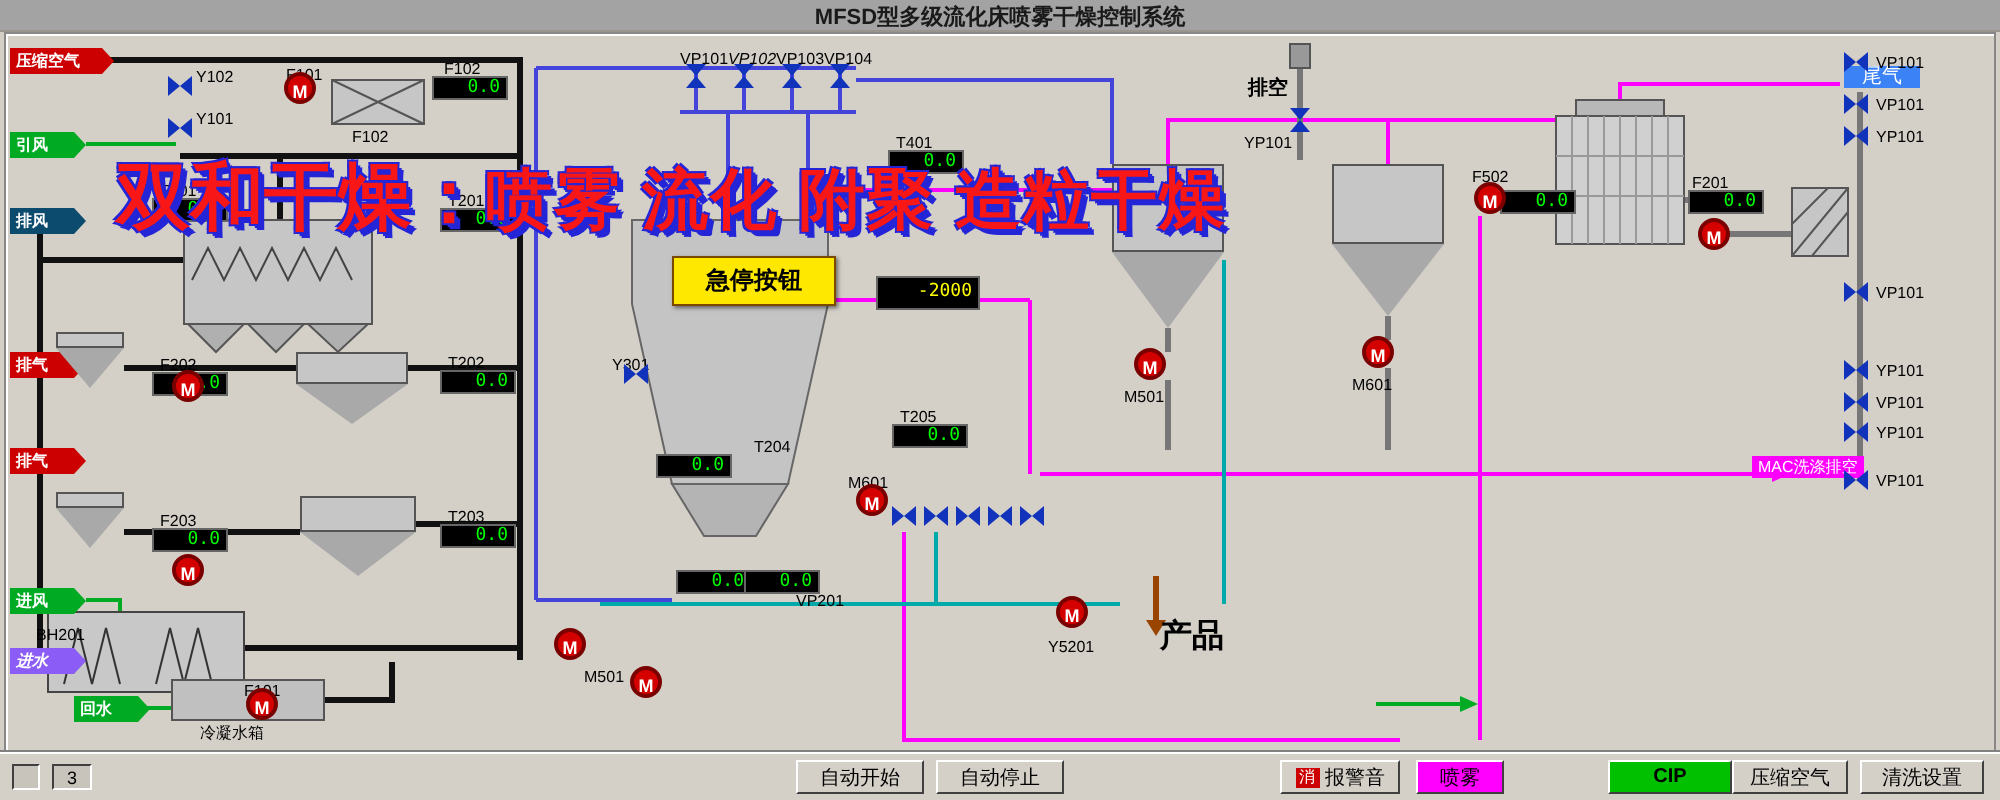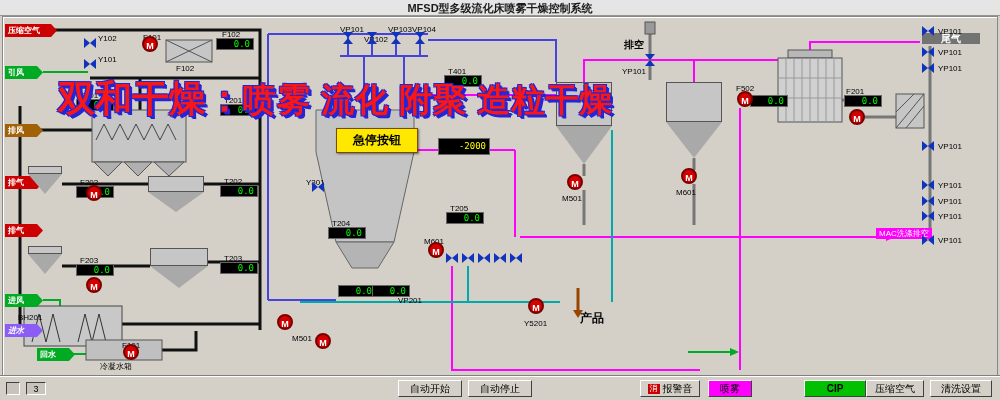--- a/index.html
+++ b/index.html
@@ -1,19 +1,19 @@
 <!DOCTYPE html>
 <html><head>
 <meta charset="utf-8">
 <style>
   html,body{margin:0;padding:0}
   body{width:1000px;height:400px;position:relative;overflow:hidden;
        background:#d4d0c8;font-family:"Liberation Sans",sans-serif;color:#000;}
   
-  #header{position:absolute;top:0;left:0;right:0;height:15px;background:#e5e5e5;
+  #header{position:absolute;top:0;left:0;right:0;height:15px;background:#a3a3a3;
           border-bottom:1px solid #98958d;z-index:50;}
   #page-title{position:absolute;left:0;right:0;top:1px;text-align:center;
           font-size:11px;font-weight:bold;color:#1a1a1a;}
   #manufacturer{position:absolute;right:6px;top:2px;font-size:9px;color:#333;}
   
   #frame{position:absolute;left:2px;right:2px;top:16px;bottom:24px;
          border:1px solid #888;box-shadow:inset 1px 1px 0 #ffffff;background:#d4d0c8;z-index:1;}
   #pipes{position:absolute;left:0;top:0;z-index:2;}
   #overlay{position:absolute;inset:0;z-index:3;}
   
@@ -160,60 +160,60 @@
     <rect x="896" y="94" width="28" height="34" fill="#c6c6c6" stroke="#555"></rect>
     <path d="M896,128 L924,94 M896,112 L914,94 M906,128 L924,106" stroke="#555" stroke-width="1"></path>
   </g>
 
   <rect x="645" y="22" width="10" height="12" fill="#999" stroke="#555"></rect>
 </svg>
 
 <div id="overlay">
     <div class="flow-arrow" style="left: 5px; top: 24px; width: 52px; background: rgb(204, 0, 0);">压缩空气</div>
     <div class="flow-arrow" style="left: 5px; top: 66px; width: 38px; background: rgb(0, 170, 34);">引风</div>
-    <div class="flow-arrow" style="left: 5px; top: 104px; width: 38px; background: #a16207; margin-top: 20px;">排风</div>
+    <div class="flow-arrow" style="left: 5px; top: 104px; width: 38px; background: #0c4a6e;">排风</div>
     <div class="flow-arrow" style="left: 5px; top: 176px; width: 38px; background: rgb(204, 0, 0);">排气</div>
     <div class="flow-arrow" style="left: 5px; top: 224px; width: 38px; background: rgb(204, 0, 0);">排气</div>
     <div class="flow-arrow" style="left: 5px; top: 294px; width: 38px; background: rgb(0, 170, 34);">进风</div>
     <div class="flow-arrow" style="left: 5px; top: 324px; width: 38px; background: #8b5cf6; font-style: italic;">进水</div>
     <div class="flow-arrow" style="left: 5px; top: 348px; width: 38px; background: rgb(0, 170, 34); margin-left: 32px;">回水</div>
     <div class="dlabel" style="left: 98px; top: 34px;">Y102</div>
     <div class="dlabel" style="left: 98px; top: 55px;">Y101</div>
     <div class="dlabel" style="left: 143px; top: 33px;">F101</div>
     <div class="dlabel" style="left: 176px; top: 64px;">F102</div>
     <div class="dlabel" style="left: 222px; top: 30px;">F102</div>
     <div class="dlabel" style="left: 80px; top: 91px;">F201</div>
     <div class="dlabel" style="left: 224px; top: 96px;">T201</div>
     <div class="dlabel" style="left: 80px; top: 178px;">F202</div>
     <div class="dlabel" style="left: 224px; top: 177px;">T202</div>
     <div class="dlabel" style="left: 80px; top: 256px;">F203</div>
     <div class="dlabel" style="left: 224px; top: 254px;">T203</div>
-    <div class="dlabel" style="left: 332px; top: 219px;">T204</div>
+    <div class="dlabel" style="left: 332px; top: 219px; padding-left: 45px;">T204</div>
     <div class="dlabel" style="left: 450px; top: 204px;">T205</div>
     <div class="dlabel" style="left: 448px; top: 67px;">T401</div>
     <div class="dlabel" style="left: 306px; top: 178px;">Y301</div>
     <div class="dlabel" style="left: 340px; top: 25px;">VP101</div>
-    <div class="dlabel" style="left: 364px; top: 35px;">VP102</div>
+    <div class="dlabel" style="left: 364px; top: 25px; font-style: italic;">VP102</div>
     <div class="dlabel" style="left: 388px; top: 25px;">VP103</div>
     <div class="dlabel" style="left: 412px; top: 25px;">VP104</div>
     <div class="dlabel" style="left: 624px; top: 40px; font-size: 10px; font-weight: bold;">排空</div>
     <div class="dlabel" style="left: 622px; top: 67px;">YP101</div>
     <div class="dlabel" style="left: 736px; top: 84px;">F502</div>
     <div class="dlabel" style="left: 846px; top: 87px;">F201</div>
     <div class="dlabel" style="left: 562px; top: 194px;">M501</div>
     <div class="dlabel" style="left: 676px; top: 188px;">M601</div>
     <div class="dlabel" style="left: 424px; top: 237px;">M601</div>
     <div class="dlabel" style="left: 292px; top: 334px;">M501</div>
     <div class="dlabel" style="left: 398px; top: 296px;">VP201</div>
     <div class="dlabel" style="left: 524px; top: 319px;">Y5201</div>
-    <div class="dlabel" style="left: 580px; top: 314px; font-size: 12px; font-weight: bold;">产品</div>
+    <div class="dlabel" style="left: 580px; top: 314px; font-size: 16px; font-weight: bold;">产品</div>
     <div class="dlabel" style="left: 18px; top: 313px;">BH201</div>
     <div class="dlabel" style="left: 100px; top: 362px;">冷凝水箱</div>
     <div class="dlabel" style="left: 122px; top: 341px;">F101</div>
-    <div class="dlabel" style="left: 922px; top: 33px; background: #737373; padding: 1px 19px; color: rgb(255, 255, 255); font-size: 10px; font-weight: bold;">尾气</div>
+    <div class="dlabel" style="left: 922px; top: 33px; background: #3b82f6; padding: 1px 9px; color: rgb(255, 255, 255); font-size: 10px; font-weight: normal;">尾气</div>
     <div class="dlabel" style="left: 876px; top: 228px; background: rgb(255, 0, 255); padding: 1px 3px; color: rgb(255, 255, 255);">MAC洗涤排空</div>
     <div class="dlabel" style="left: 938px; top: 27px;">VP101</div>
     <div class="dlabel" style="left: 938px; top: 48px;">VP101</div>
     <div class="dlabel" style="left: 938px; top: 64px;">YP101</div>
     <div class="dlabel" style="left: 938px; top: 142px;">VP101</div>
     <div class="dlabel" style="left: 938px; top: 181px;">YP101</div>
     <div class="dlabel" style="left: 938px; top: 197px;">VP101</div>
     <div class="dlabel" style="left: 938px; top: 212px;">YP101</div>
     <div class="dlabel" style="left: 938px; top: 236px;">VP101</div>
     <div class="display" style="left: 216px; top: 38px;">0.0</div>

